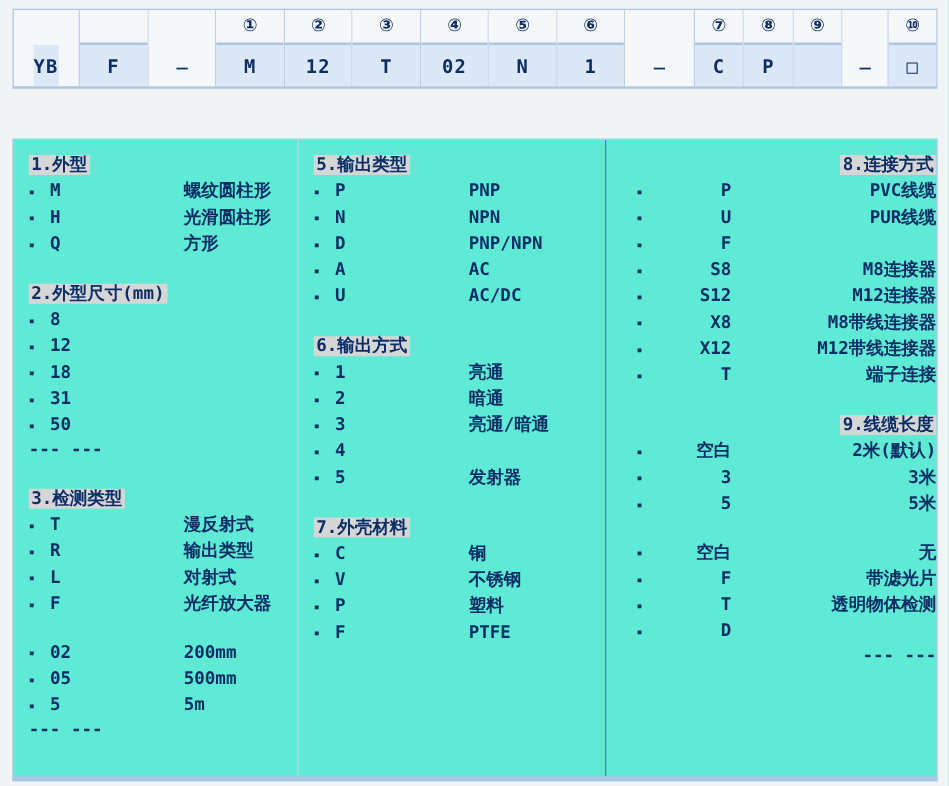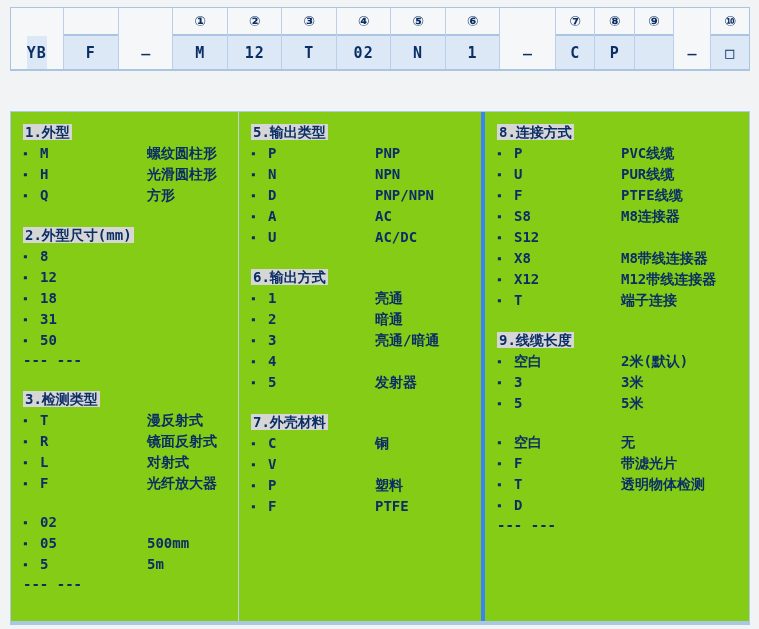--- a/index.html
+++ b/index.html
@@ -44,27 +44,27 @@
     height:61px;display:flex;align-items:center;justify-content:center;
     font-size:15px;padding-top:16px;box-sizing:border-box;
   }
   
   .spec-box{
     margin:40px 0 0 10px;
     width:740px;height:514px;
     box-sizing:border-box;
     border:1px solid #b0cbe4;
     border-bottom:4px solid #a9c6e3;
-    background:#84cc16;
+    background:#5eead4;
     display:flex;
   }
   .spec-col{box-sizing:border-box;padding:9px 0 0 12px;}
   .spec-col:nth-child(1){width:228px;border-right:1px solid #bdd3e8;}
-  .spec-col:nth-child(2){width:246px;border-right:4px solid #3b82f6;}
-  .spec-col:nth-child(3){flex:1;}
+  .spec-col:nth-child(2){width:246px;border-right:1px solid #3b82f6;}
+  .spec-col:nth-child(3){flex:1;text-align:right;}
   .section{margin-top:18px;}
   .section:first-child{margin-top:0;}
   .section-title{height:22px;line-height:22px;font-size:14px;}
   .section-title .hl{background:#d6d6d6;padding:0 2px;}
   .item{display:flex;height:21px;line-height:21px;font-size:14px;align-items:center;}
   .bullet{width:17px;font-size:8px;display:inline-block;}
   .icode{width:71px;}
   .idesc{flex:1;padding-left:36px;}
   .more{height:19px;line-height:19px;font-size:14px;}
 </style>
@@ -183,37 +183,38 @@
       <div class="section">
         <div class="section-title"><span class="hl">3.检测类型</span></div>
         <div class="item">
           <span class="bullet">▪</span>
           <span class="icode">T</span>
           <span class="idesc">漫反射式</span>
         </div>
         <div class="item">
           <span class="bullet">▪</span>
           <span class="icode">R</span>
-          <span class="idesc">镜面反射式</span>
+          <span class="idesc">输出类型</span>
         </div>
         <div class="item">
           <span class="bullet">▪</span>
           <span class="icode">L</span>
           <span class="idesc">对射式</span>
         </div>
         <div class="item">
           <span class="bullet">▪</span>
           <span class="icode">F</span>
           <span class="idesc">光纤放大器</span>
         </div>
       </div>
       <div class="section">
         <div class="item">
           <span class="bullet">▪</span>
           <span class="icode">02</span>
+          <span class="idesc">200mm</span>
         </div>
         <div class="item">
           <span class="bullet">▪</span>
           <span class="icode">05</span>
           <span class="idesc">500mm</span>
         </div>
         <div class="item">
           <span class="bullet">▪</span>
           <span class="icode">5</span>
           <span class="idesc">5m</span>
@@ -280,20 +281,21 @@
       <div class="section">
         <div class="section-title"><span class="hl">7.外壳材料</span></div>
         <div class="item">
           <span class="bullet">▪</span>
           <span class="icode">C</span>
           <span class="idesc">铜</span>
         </div>
         <div class="item">
           <span class="bullet">▪</span>
           <span class="icode">V</span>
+          <span class="idesc">不锈钢</span>
         </div>
         <div class="item">
           <span class="bullet">▪</span>
           <span class="icode">P</span>
           <span class="idesc">塑料</span>
         </div>
         <div class="item">
           <span class="bullet">▪</span>
           <span class="icode">F</span>
           <span class="idesc">PTFE</span>
@@ -309,30 +311,30 @@
           <span class="idesc">PVC线缆</span>
         </div>
         <div class="item">
           <span class="bullet">▪</span>
           <span class="icode">U</span>
           <span class="idesc">PUR线缆</span>
         </div>
         <div class="item">
           <span class="bullet">▪</span>
           <span class="icode">F</span>
-          <span class="idesc">PTFE线缆</span>
         </div>
         <div class="item">
           <span class="bullet">▪</span>
           <span class="icode">S8</span>
           <span class="idesc">M8连接器</span>
         </div>
         <div class="item">
           <span class="bullet">▪</span>
           <span class="icode">S12</span>
+          <span class="idesc">M12连接器</span>
         </div>
         <div class="item">
           <span class="bullet">▪</span>
           <span class="icode">X8</span>
           <span class="idesc">M8带线连接器</span>
         </div>
         <div class="item">
           <span class="bullet">▪</span>
           <span class="icode">X12</span>
           <span class="idesc">M12带线连接器</span>

